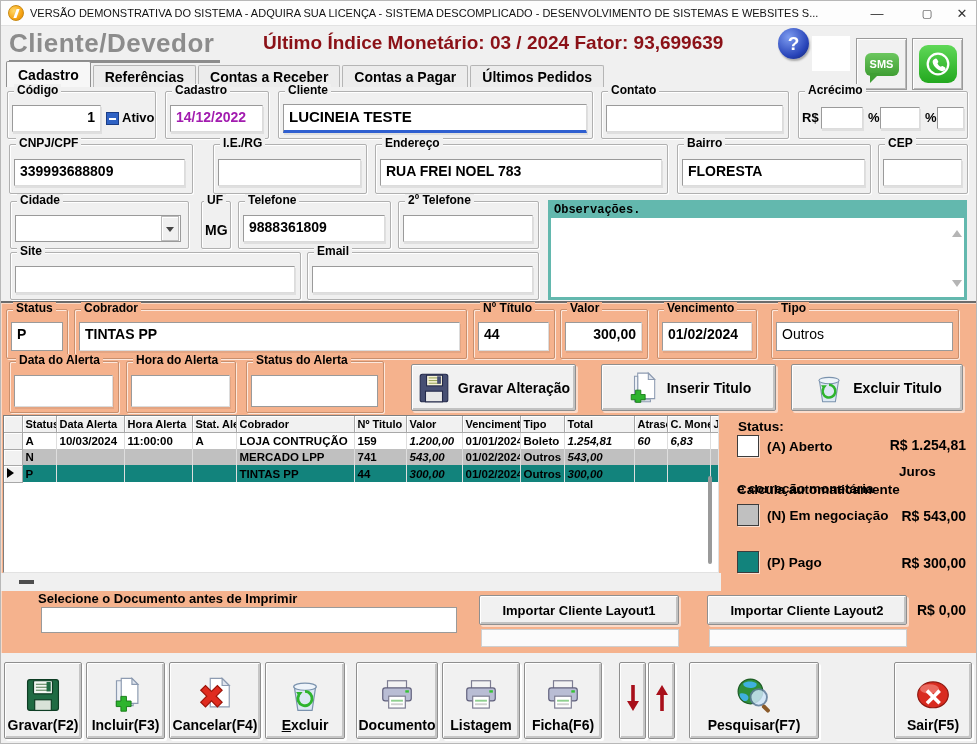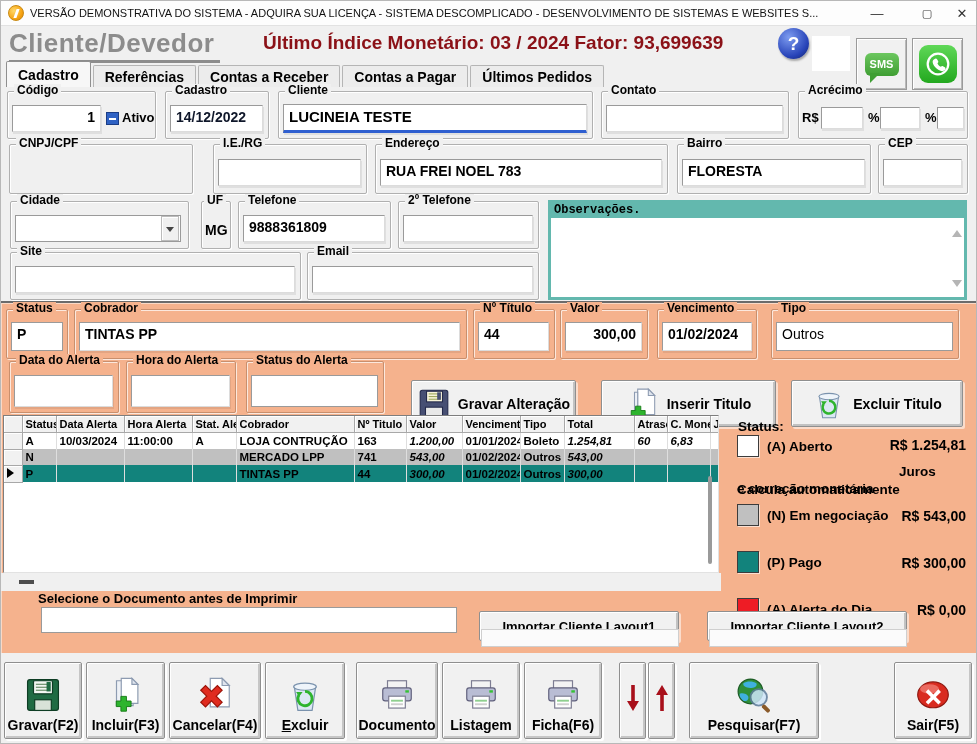--- a/index.html
+++ b/index.html
@@ -38,41 +38,41 @@
     border:1px solid #b5b5b5;border-bottom:none;background:#ececec;margin-right:2px;border-radius:2px 2px 0 0;}
   .tab.active{height:26px;line-height:26px;background:#f7f7f7;border-color:#8f8f8f;}
 
   
   .group{position:absolute;border:1px solid #b0b0b0;border-radius:2px;box-shadow:inset 1px 1px 0 #fff,1px 1px 0 #fff;}
   .glabel{position:absolute;top:-8px;left:6px;font-size:12px;font-weight:bold;color:#000;background:#f0f0f0;padding:0 3px;line-height:13px;white-space:nowrap;}
   .on-salmon{box-shadow:inset 1px 1px 0 rgba(255,255,255,.7),1px 1px 0 rgba(255,255,255,.7);border-color:#c98f6d;}
   .on-salmon .glabel{background:var(--salmon,#f5b28d);}
   .tfield{position:absolute;background:#fff;border:1px solid #9a9a9a;border-right-color:#dcdcdc;border-bottom-color:#dcdcdc;
     box-shadow:1px 2px 0 rgba(0,0,0,.07);font-size:14px;font-weight:bold;color:#000;padding:3px 5px;white-space:nowrap;overflow:hidden;}
-  .tfield.gray{color:#0f172a;}
+  .tfield.gray{color:#a21caf;}
   .tfield.r{text-align:right;}
   .focusline{border-bottom:3px solid #2f5fd0 !important;}
   .combo{position:absolute;background:#fff;border:1px solid #9a9a9a;font-size:14px;font-weight:bold;padding:3px 22px 3px 5px;white-space:nowrap;overflow:hidden;}
   .caret{width:0;height:0;border:4px solid transparent;border-top:5px solid #444;margin-top:4px;}
   .minilab{position:absolute;font-size:13px;font-weight:bold;color:#000;}
 
   
   .obs{position:absolute;left:547px;top:199px;width:419px;height:100px;background:#fff;border:3px solid #63b8ae;}
   .obs-head{height:15px;background:#63b8ae;font-size:12px;font-weight:bold;color:#000;padding-left:3px;line-height:14px;font-family:Liberation Mono, monospace;}
   .obs-arrow{position:absolute;right:2px;width:0;height:0;border:5px solid transparent;}
   .obs-arrow.up{top:22px;border-bottom:7px solid #b5b5b5;}
   .obs-arrow.dn{bottom:5px;border-top:7px solid #b5b5b5;}
 
   
   .salmon{position:absolute;left:0;top:300px;width:977px;height:352px;background:var(--salmon,#f5b28d);
     border-top:2px solid #6b6b6b;box-shadow:inset 1px 1px 0 rgba(255,255,255,.5);}
 
   .btn3d{position:absolute;background:#f1f1f1;border:1px solid #8f8f8f;border-radius:2px;
     box-shadow:inset 1px 1px 0 #fff,inset -2px -2px 0 #c2c2c2,2px 2px 0 rgba(255,255,255,.55);
-    display:flex;align-items:center;justify-content:center;gap:7px;font-size:14px;font-weight:bold;color:#000;cursor:default;margin-top:16px;}
+    display:flex;align-items:center;justify-content:center;gap:7px;font-size:14px;font-weight:bold;color:#000;cursor:default;}
 
   
   .grid-wrap{position:absolute;left:2px;top:112px;width:716px;height:158px;background:#fff;
     border:1px solid #7e7e7e;border-right-color:#e2e2e2;border-bottom-color:#e2e2e2;overflow:hidden;}
   table.grid{border-collapse:collapse;table-layout:fixed;width:714px;}
   .grid th{background:#f1f1f1;border-right:1px solid #a8a8a8;border-bottom:1px solid #a8a8a8;box-shadow:inset 1px 1px 0 #fff;
     font-size:11px;font-weight:bold;text-align:left;padding:2px 3px;height:16px;white-space:nowrap;overflow:hidden;}
   .grid td{font-size:11.5px;font-weight:bold;padding:2px 3px;height:15px;white-space:nowrap;overflow:hidden;border-right:1px solid rgba(0,0,0,.13);}
   .grid td.r,.grid th.r{text-align:left;font-style:italic;}
   .grid td.sel{background:#f1f1f1;border-right:1px solid #a8a8a8;border-bottom:1px solid #a8a8a8;box-shadow:inset 1px 1px 0 #fff;}
@@ -168,20 +168,21 @@
   <span class="minilab" style="left:801px;top:109px;">R$</span>
   <div class="tfield" style="left:820px;top:106px;width:42px;height:22px;"></div>
   <span class="minilab" style="left:867px;top:109px;">%</span>
   <div class="tfield" style="left:879px;top:106px;width:40px;height:22px;"></div>
   <span class="minilab" style="left:924px;top:109px;">%</span>
   <div class="tfield" style="left:936px;top:106px;width:27px;height:22px;"></div>
 
   <div class="group" style="left:8px;top:143px;width:184px;height:50px;">
     <span class="glabel">CNPJ/CPF</span>
   </div>
+  <div class="tfield" style="left:13px;top:158px;width:171px;height:27px;">339993688809</div>
 
   <div class="group" style="left:212px;top:143px;width:154px;height:50px;">
     <span class="glabel">I.E./RG</span>
   </div>
   <div class="tfield" style="left:217px;top:158px;width:143px;height:27px;"></div>
 
   <div class="group" style="left:374px;top:143px;width:293px;height:50px;">
     <span class="glabel">Endereço</span>
   </div>
   <div class="tfield" style="left:379px;top:158px;width:282px;height:27px;">RUA FREI NOEL 783</div>
@@ -351,21 +352,21 @@
           </tr>
         </thead>
         <tbody>
           <tr class="row-white">
             <td class="sel"></td>
             <td>A</td>
             <td>10/03/2024</td>
             <td>11:00:00</td>
             <td>A</td>
             <td>LOJA CONTRUÇÃO</td>
-            <td>163</td>
+            <td>159</td>
             <td class="r">1.200,00</td>
             <td>01/01/2024</td>
             <td>Boleto</td>
             <td class="r">1.254,81</td>
             <td class="r">60</td>
             <td class="r">6,83</td>
             <td></td>
           </tr>
           <tr class="row-silver">
             <td class="sel"></td>

